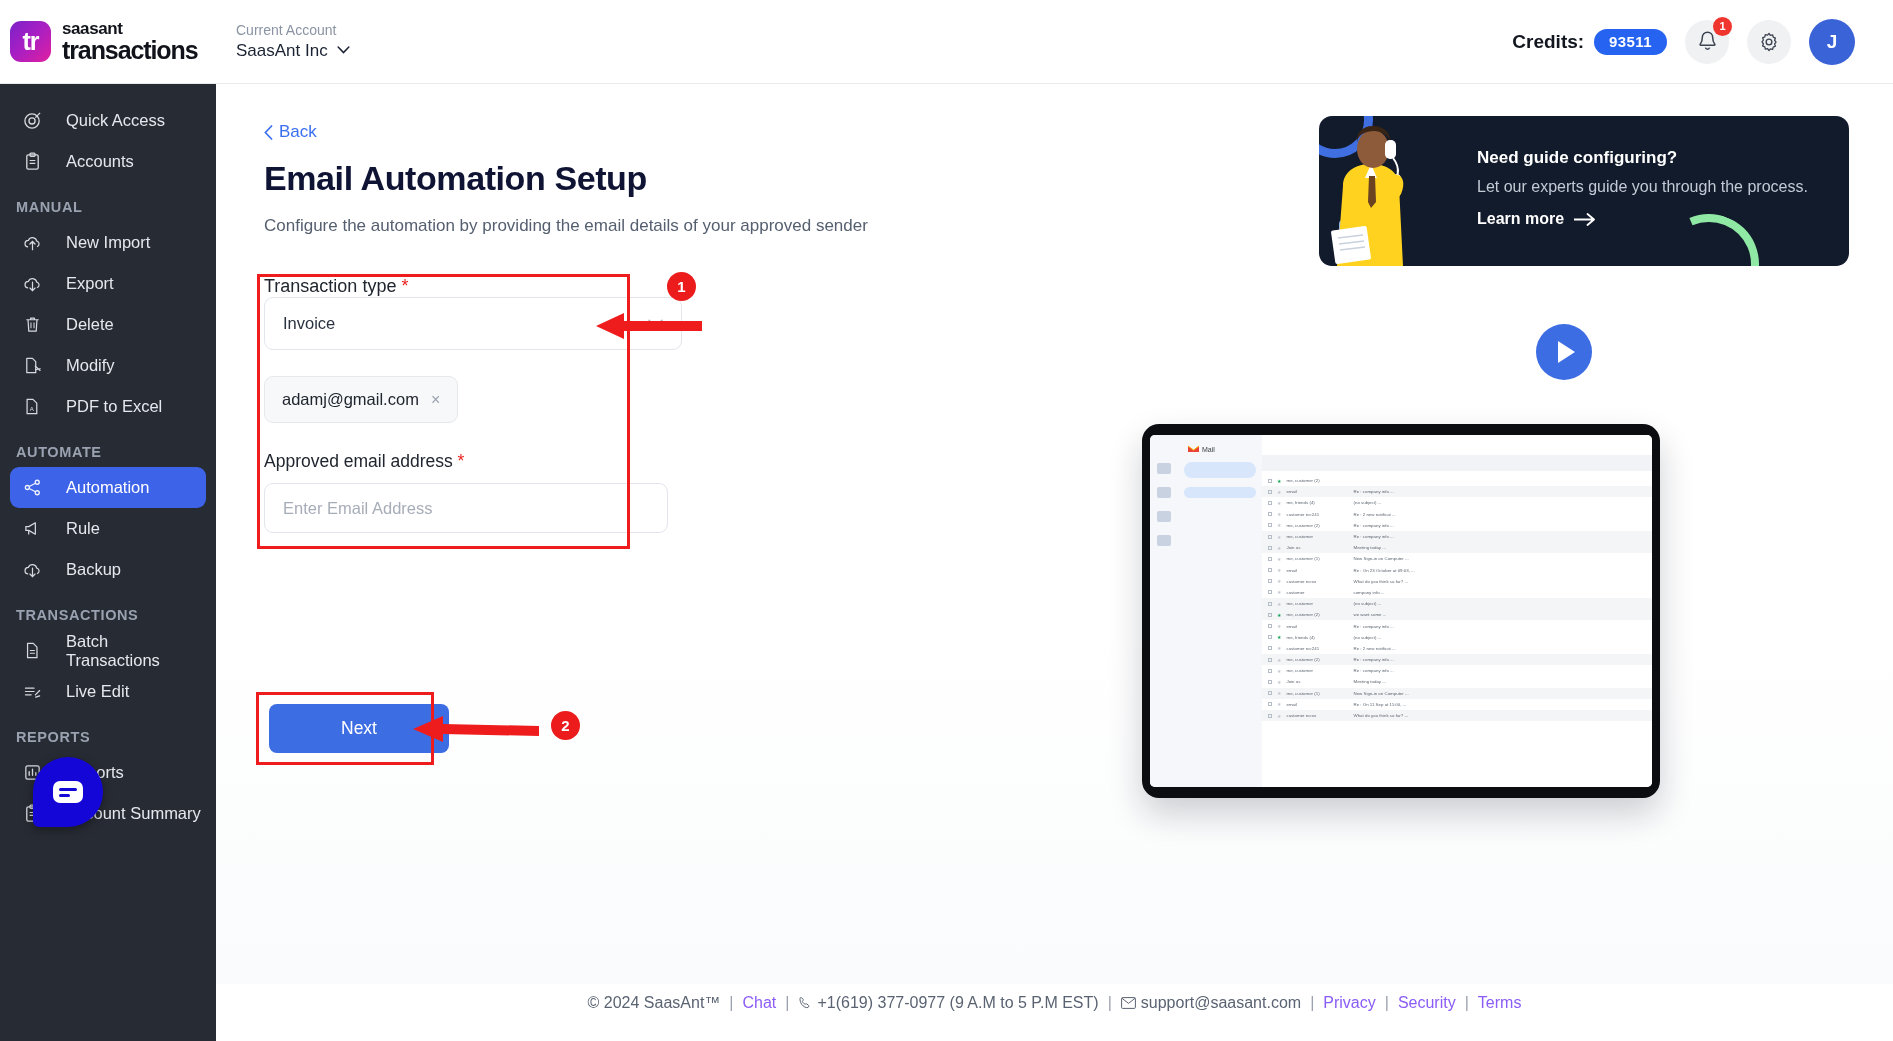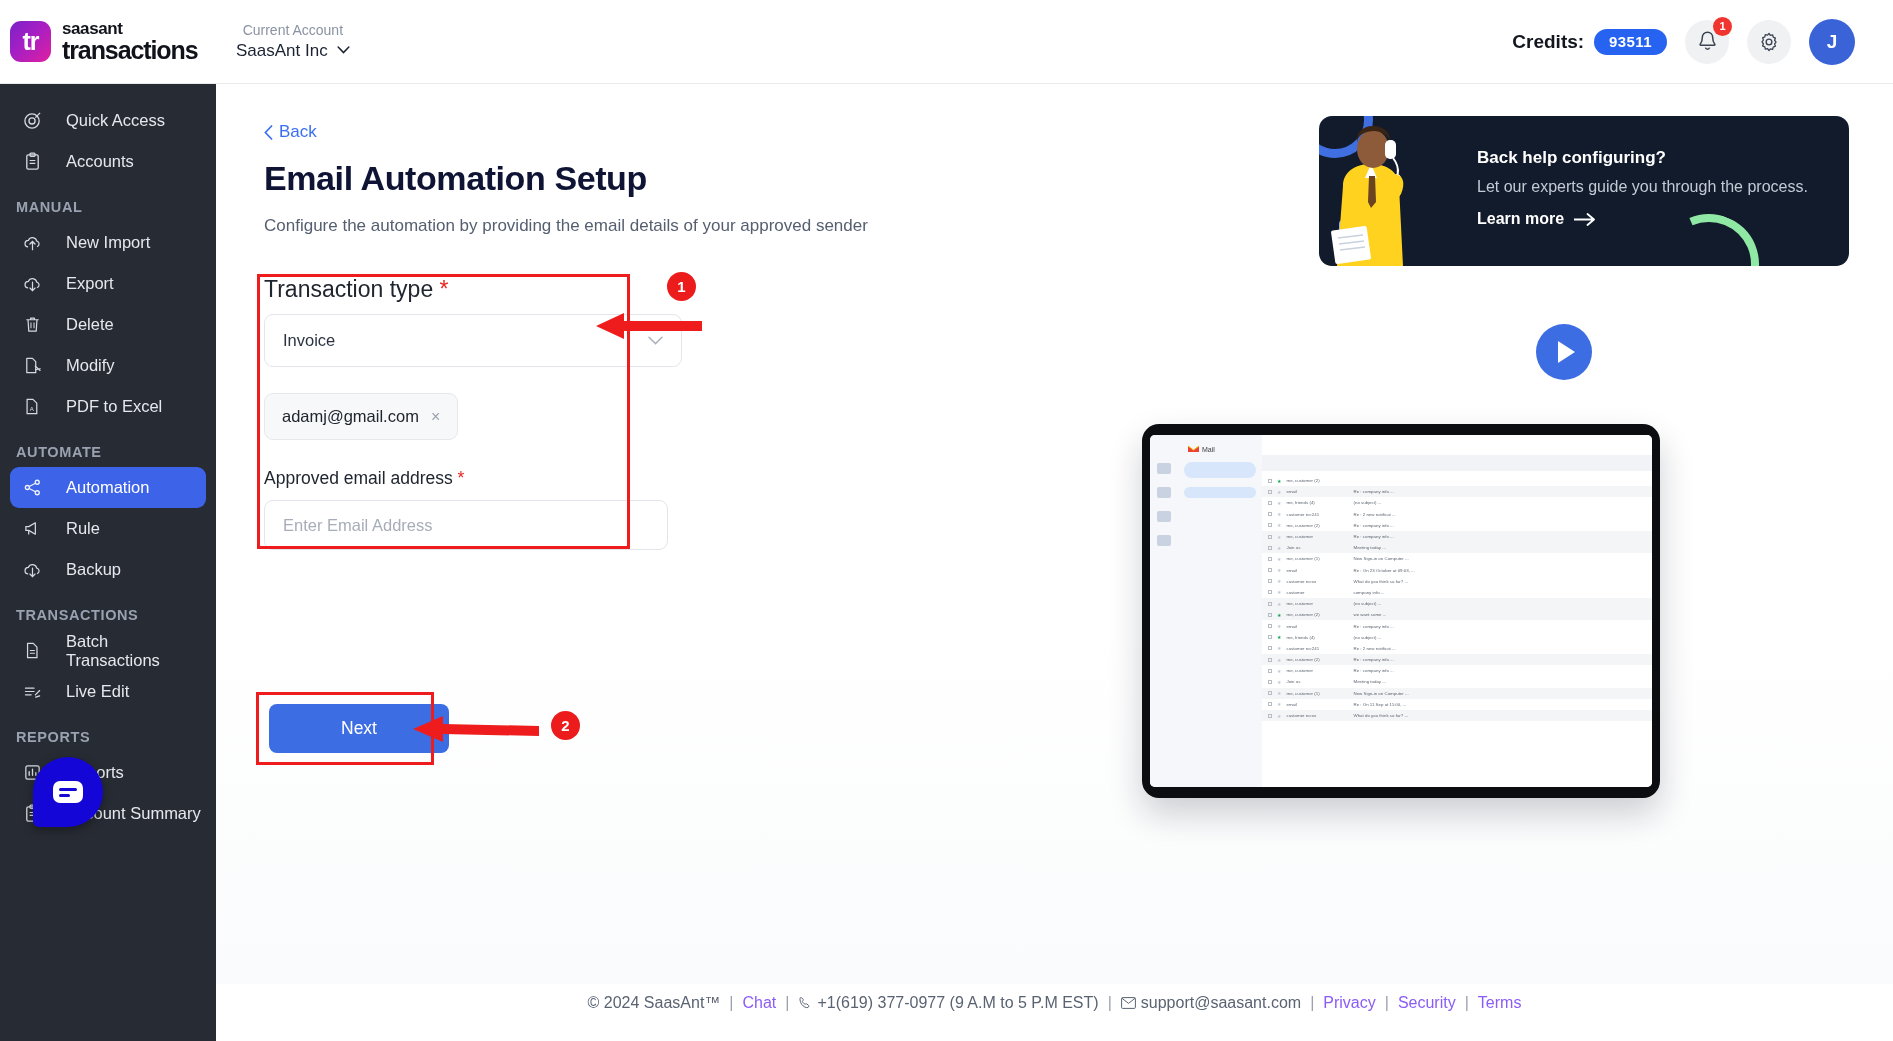--- a/index.html
+++ b/index.html
@@ -25,21 +25,21 @@
   }
   .brand-mark span {
     position: absolute; inset: 0; display: flex; align-items: center; justify-content: center;
     color: #fff; font-weight: 700; font-size: 25px; letter-spacing: -1px; line-height: 1;
   }
   .brand-words { line-height: 1; }
   .brand-words .w1 { font-size: 17px; font-weight: 700; color: #10131a; letter-spacing: -0.4px; display:block; }
   .brand-words .w2 { font-size: 25px; font-weight: 700; color: #10131a; letter-spacing: -1.1px; display:block; margin-top: 1px; }
 
   .acct { margin-left: 20px; line-height: 1.25; }
-  .acct .lbl { font-size: 14px; color: #8a93a3; text-align: center; }
+  .acct .lbl { font-size: 14px; color: #8a93a3; }
   .acct .val-row { display: flex; align-items: center; gap: 9px; }
   .acct .val { font-size: 17px; color: #1b2333; font-weight: 500; }
   .chev { width: 13px; height: 8px; display:inline-block; }
 
   .topbar-right {
     margin-left: auto; display: flex; align-items: center; gap: 18px; padding-right: 38px;
   }
   .credits-wrap { display: flex; align-items: center; gap: 10px; }
   .credits-label { font-size: 19px; font-weight: 700; color: #12161f; }
   .credits-pill {
@@ -111,21 +111,21 @@
     position: absolute; left: 48px; top: 75px;
     font-size: 34px; font-weight: 700; color: #0f1434; letter-spacing: -0.4px;
   }
   .page-sub {
     position: absolute; left: 48px; top: 132px;
     font-size: 17px; color: #555f70;
   }
 
   
   .form-wrap { position: absolute; left: 48px; top: 192px; width: 430px; }
-  .field-label { font-size: 23px; color: #20262f; margin-bottom: 11px; }
+  .field-label { font-size: 18px; color: #20262f; }
   .req { color: #e8251f; }
   .select-box {
     width: 418px; height: 53px; border: 1px solid #e2e5ea; border-radius: 9px;
     background: #fff; display: flex; align-items: center; padding: 0 18px;
     font-size: 16.5px; color: #2b3340; position: relative;
   }
   .select-box .chev2 { margin-left: auto; }
   .chip {
     display: inline-flex; align-items: center; gap: 12px;
     background: #f7f8f9; border: 1px solid #e6e8ec; border-radius: 9px;
@@ -499,21 +499,21 @@
         <path d="M60 60 C74 54 80 64 74 78 L64 92" fill="#ffd21f"></path>
         <rect x="6" y="112" width="36" height="34" rx="2" fill="#ffffff" transform="rotate(-8 24 129)"></rect>
         <g stroke="#c9d1dc" stroke-width="1.4">
           <path d="M11 122 L36 119"></path>
             <path d="M12 128 L37 125"></path>
             <path d="M13 134 L38 131"></path>
         </g>
       </svg>
 
       <div class="help-text">
-        <div class="help-title">Back help configuring?</div>
+        <div class="help-title">Need guide configuring?</div>
         <div class="help-desc">Let our experts guide you through the process.</div>
         <div class="help-link">
           <span>Learn more</span>
           <svg width="22" height="13" viewBox="0 0 22 13">
             <path d="M0 6.5 H19 M13.5 1 L20 6.5 L13.5 12" fill="none" stroke="#fff" stroke-width="1.8" stroke-linecap="round" stroke-linejoin="round"></path>
           </svg>
         </div>
       </div>
     </div>
 

